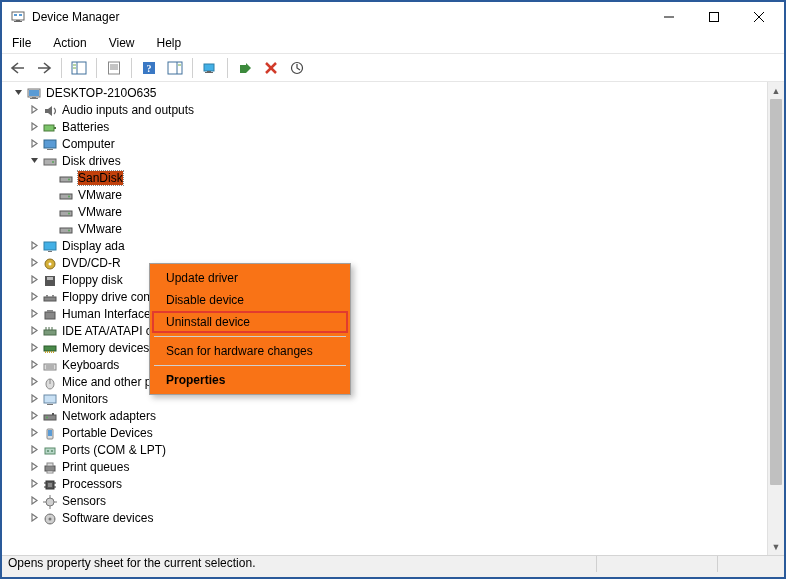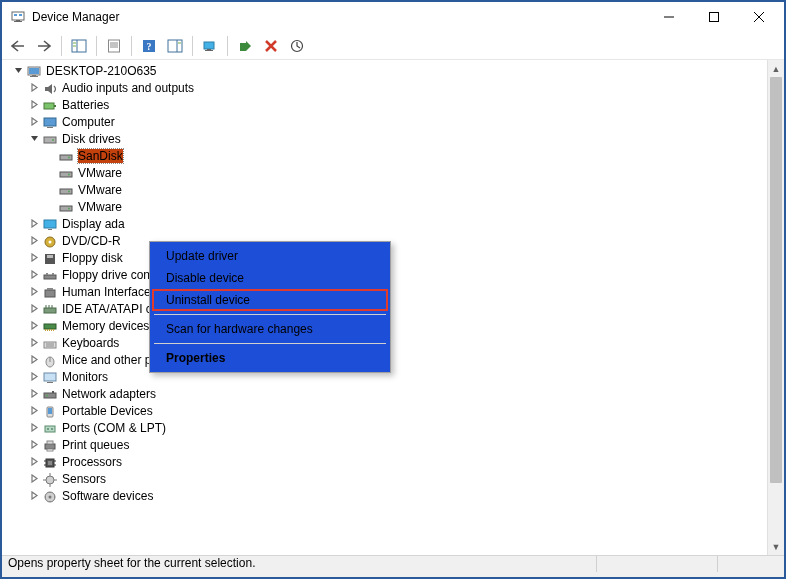--- a/index.html
+++ b/index.html
@@ -126,22 +126,22 @@
   }
   .node-label { font-size: 12px; }
   .row.selected .node-label {
     background: #c2410c;
     outline: 1px dotted #888;
   }
   
   .context-menu {
     position: absolute;
     left: 147px; top: 181px;
-    width: 242px;
-    background: #1d4ed8;
+    width: 202px;
+    background: #f97316;
     border: 1px solid #a0a0a0;
     box-shadow: 3px 3px 6px rgba(0,0,0,.25);
     padding: 3px 2px;
     z-index: 10;
   }
   .cm-item {
     padding: 4px 10px 4px 14px;
     font-size: 12px;
   }
   .cm-item.bold { font-weight: 600; }
@@ -201,20 +201,26 @@
       </div>
       <div class="win-btn close">
         <svg width="10" height="10">
             <line x1="0" y1="0" x2="10" y2="10" stroke="#000" stroke-width="1"></line>
             <line x1="10" y1="0" x2="0" y2="10" stroke="#000" stroke-width="1"></line>
           </svg>
       </div>
     </div>
   </div>
 
+  <div class="menubar">
+    <span class="menuitem">File</span>
+    <span class="menuitem">Action</span>
+    <span class="menuitem">View</span>
+    <span class="menuitem">Help</span>
+  </div>
 
   <div class="toolbar">
     <div class="tb-btn">
       <svg width="16" height="14" viewBox="0 0 16 14">
           <path d="M8 2 L2 7 L8 12 M2 7 L14 7" fill="none" stroke="#555" stroke-width="1.6"></path>
         </svg>
     </div>
     <div class="tb-btn">
       <svg width="16" height="14" viewBox="0 0 16 14">
           <path d="M8 2 L14 7 L8 12 M14 7 L2 7" fill="none" stroke="#555" stroke-width="1.6"></path>

